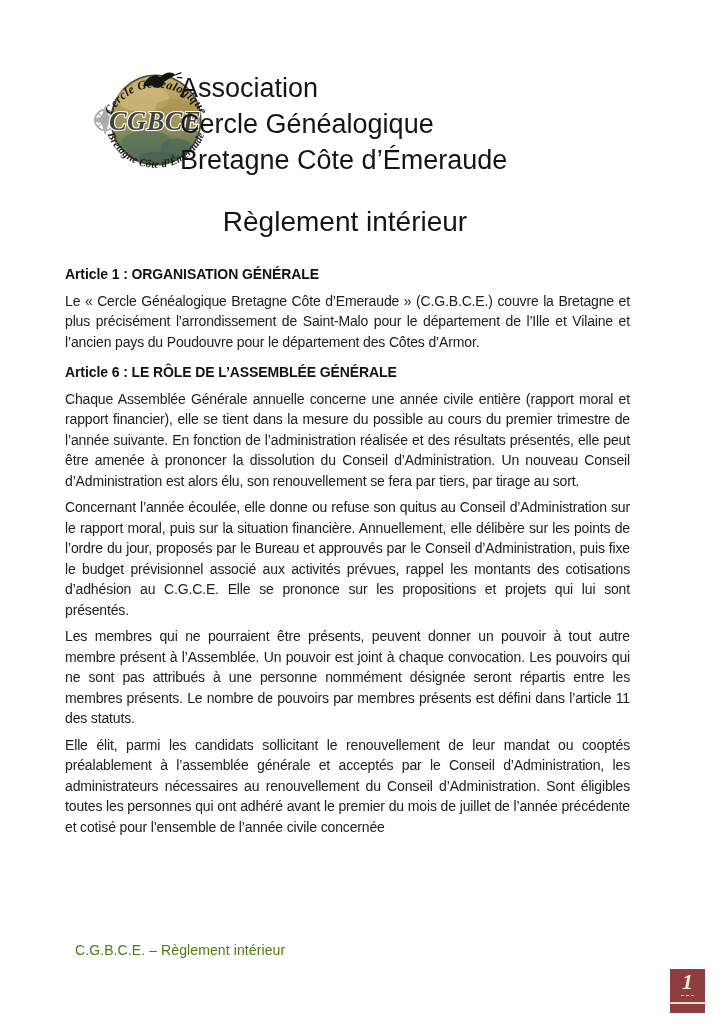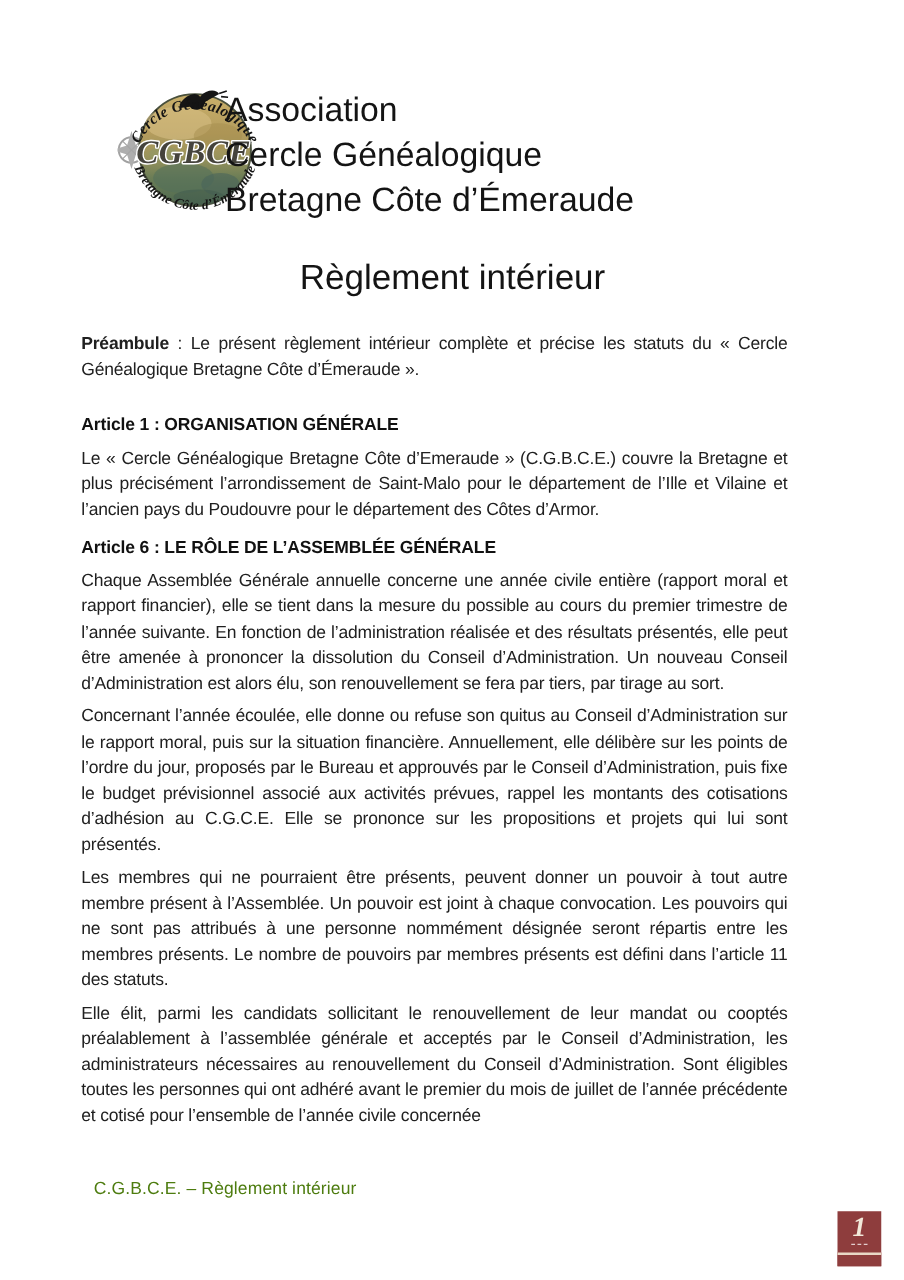--- a/index.html
+++ b/index.html
@@ -6,21 +6,21 @@
   .page {
     position:relative; width:723px; height:1024px; background:#ffffff;
     font-family:"Liberation Sans", sans-serif; color:#1f1f1f; overflow:hidden;
   }
   .logo { position:absolute; left:94px; top:62px; width:122px; height:115px; }
   .title-block {
     position:absolute; left:180px; top:70px; width:460px;
     text-align:left; font-size:27px; line-height:36px; color:#141414;
   }
   .subtitle {
-    position:absolute; left:82px; top:206px; width:560px;
+    position:absolute; left:65px; top:206px; width:560px;
     text-align:center; font-size:28px; color:#141414;
   }
   .body-col {
     position:absolute; left:65px; top:264px; width:565px;
     font-size:14px; line-height:20.5px; letter-spacing:-0.15px;
     text-align:justify; color:#202020;
   }
   .body-col p { margin:0 0 6px 0; }
   p.preamble { margin-bottom:24px; }
   h2.art {
@@ -97,21 +97,20 @@
   </svg>
 
   <div class="title-block">
     <div>Association</div>
     <div>Cercle Généalogique</div>
     <div>Bretagne Côte d’Émeraude</div>
   </div>
   <div class="subtitle">Règlement intérieur</div>
 
   <div class="body-col">
-    <p class="preamble"><strong>Préambule</strong><span> : Le présent règlement intérieur complète et précise les statuts du « Cercle Généalogique Bretagne Côte d’Émeraude ».</span></p>
 
     <h2 class="art">Article 1 : ORGANISATION GÉNÉRALE</h2>
     <p>Le « Cercle Généalogique Bretagne Côte d’Emeraude » (C.G.B.C.E.) couvre la Bretagne et plus précisément l’arrondissement de Saint-Malo pour le département de l’Ille et Vilaine et l’ancien pays du Poudouvre pour le département des Côtes d’Armor.</p>
 
     <h2 class="art second">Article 6 : LE RÔLE DE L’ASSEMBLÉE GÉNÉRALE</h2>
     <p>Chaque Assemblée Générale annuelle concerne une année civile entière (rapport moral et rapport financier), elle se tient dans la mesure du possible au cours du premier trimestre de l’année suivante. En fonction de l’administration réalisée et des résultats présentés, elle peut être amenée à prononcer la dissolution du Conseil d’Administration. Un nouveau Conseil d’Administration est alors élu, son renouvellement se fera par tiers, par tirage au sort.</p>
     <p>Concernant l’année écoulée, elle donne ou refuse son quitus au Conseil d’Administration sur le rapport moral, puis sur la situation financière. Annuellement, elle délibère sur les points de l’ordre du jour, proposés par le Bureau et approuvés par le Conseil d’Administration, puis fixe le budget prévisionnel associé aux activités prévues, rappel les montants des cotisations d’adhésion au C.G.C.E. Elle se prononce sur les propositions et projets qui lui sont présentés.</p>
     <p>Les membres qui ne pourraient être présents, peuvent donner un pouvoir à tout autre membre présent à l’Assemblée. Un pouvoir est joint à chaque convocation. Les pouvoirs qui ne sont pas attribués à une personne nommément désignée seront répartis entre les membres présents. Le nombre de pouvoirs par membres présents est défini dans l’article 11 des statuts.</p>
     <p>Elle élit, parmi les candidats sollicitant le renouvellement de leur mandat ou cooptés préalablement à l’assemblée générale et acceptés par le Conseil d’Administration, les administrateurs nécessaires au renouvellement du Conseil d’Administration. Sont éligibles toutes les personnes qui ont adhéré avant le premier du mois de juillet de l’année précédente et cotisé pour l’ensemble de l’année civile concernée</p>
   </div>

